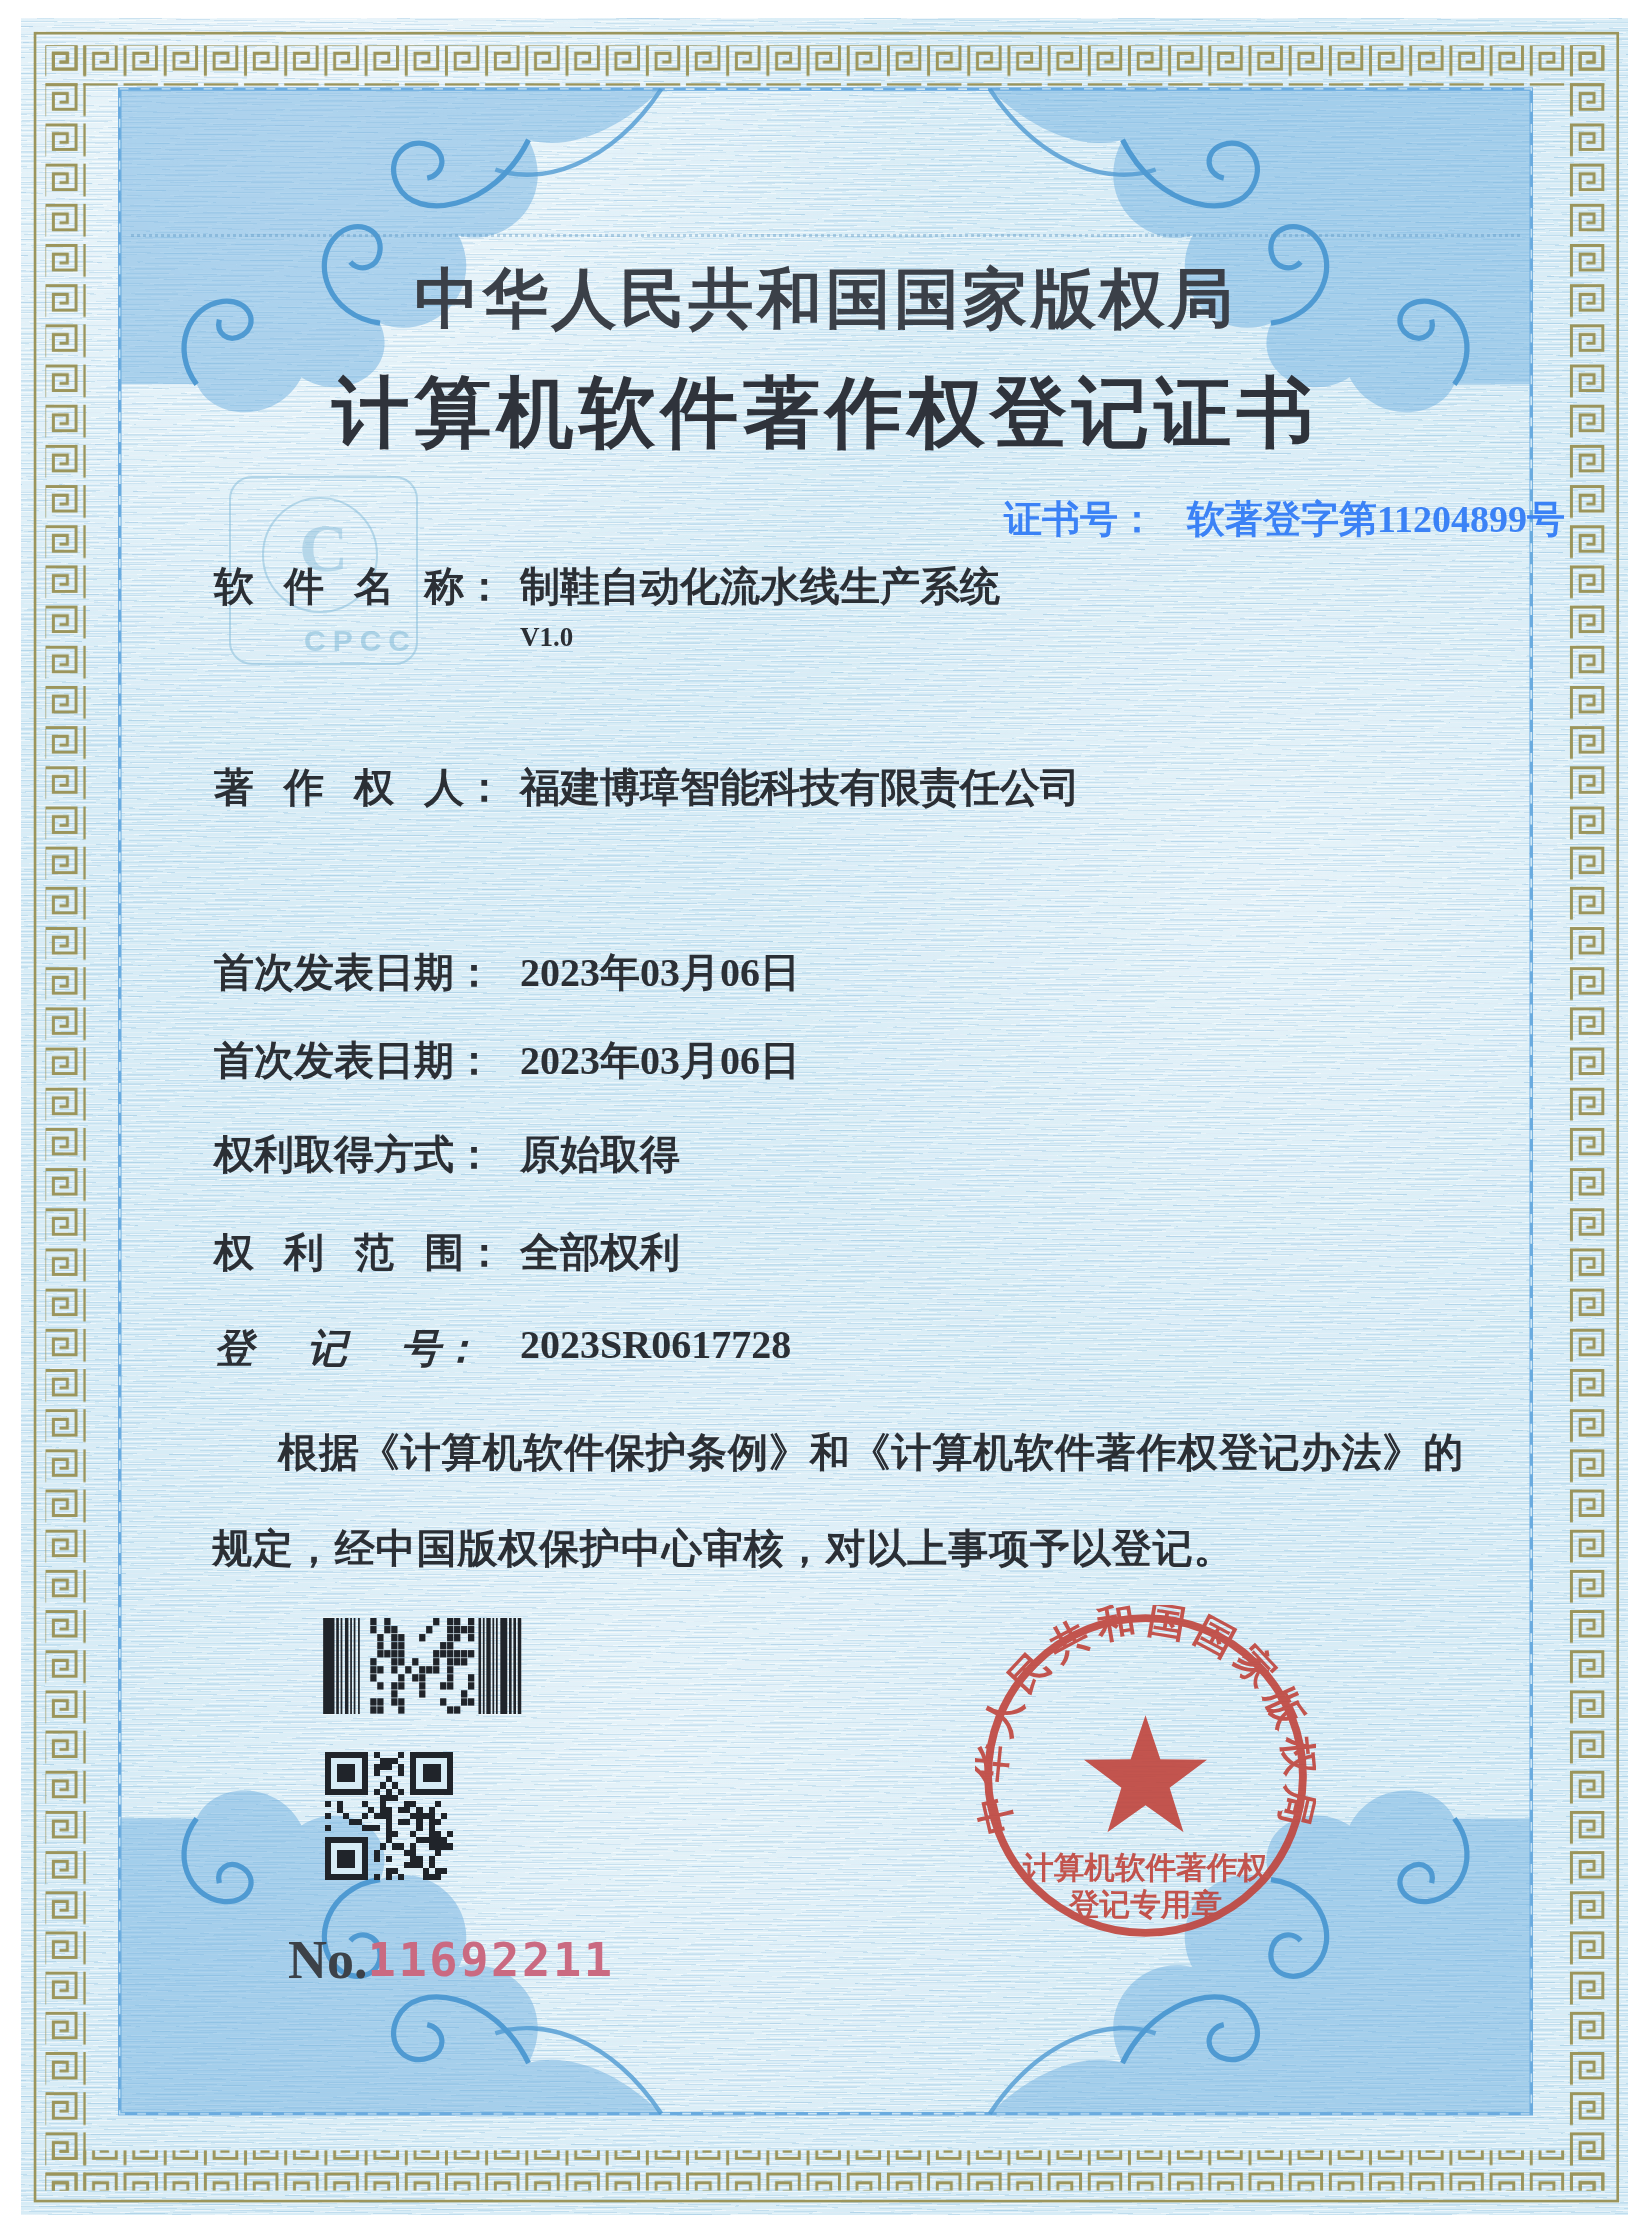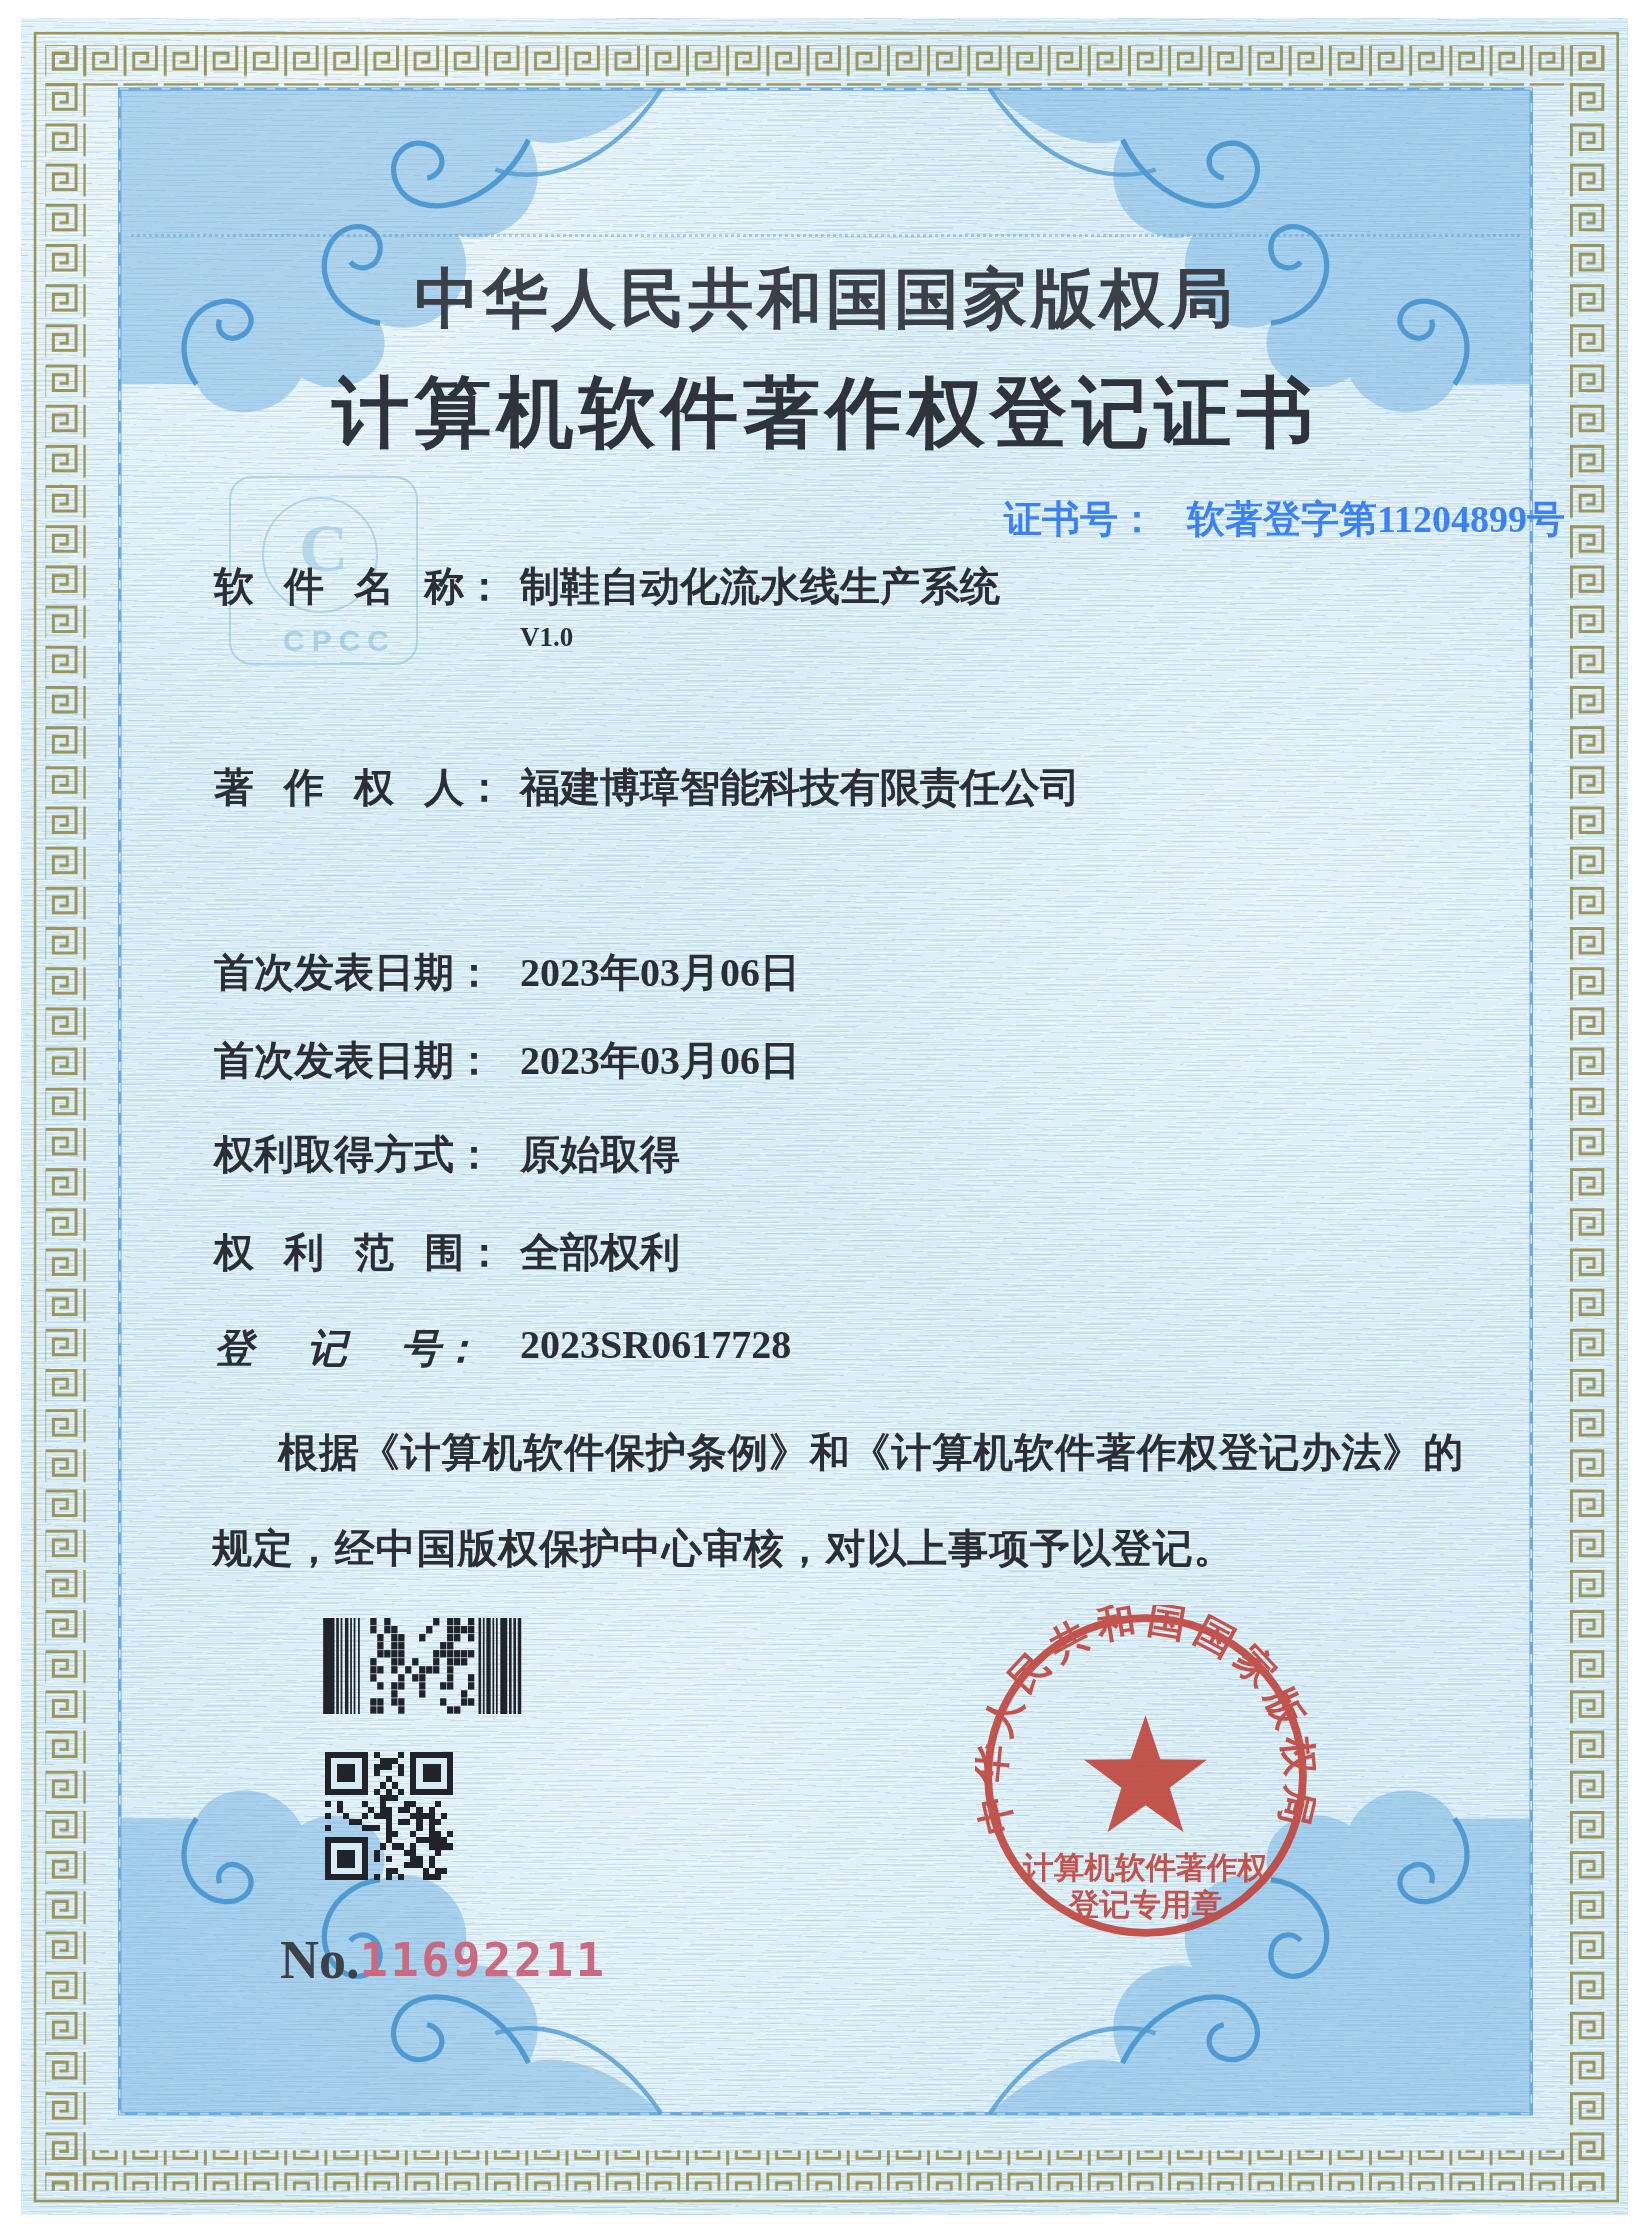--- a/index.html
+++ b/index.html
@@ -66,26 +66,26 @@
   .watermark .wm-circle{
     position:absolute;left:31px;top:19px;width:112px;height:112px;
     border:2.6px solid rgba(130,185,215,.50);border-radius:50%;
   }
   .watermark .wm-c{
     position:absolute;left:0;top:31px;width:100%;text-align:center;
     font-size:68px;font-weight:700;color:rgba(130,185,215,.45);
     font-family:"Liberation Serif",serif;
   }
   .watermark .wm-text{
-    position:absolute;left:16px;bottom:5.2px;width:100%;text-align:center;
-    font-size:30px;font-weight:700;letter-spacing:7px;color:rgba(130,185,215,.55);
+    position:absolute;left:0;bottom:5.2px;width:100%;text-align:center;
+    font-size:30px;font-weight:700;letter-spacing:7px;color:rgba(130,185,215,.55);padding-left:37px;
   }
   .barcode{position:absolute;left:323px;top:1618px;}
   .qrcode{position:absolute;left:325px;top:1752px;width:128px;height:128px;}
-  .serial{position:absolute;left:280px;top:1929px;white-space:nowrap;text-align:center;}
+  .serial{position:absolute;left:288px;top:1929px;white-space:nowrap;text-align:center;}
   .serial .no{font-family:"Liberation Serif",serif;font-size:54px;font-weight:600;color:#3c4148;}
   .serial .digits{font-family:"DejaVu Sans Mono",monospace;font-size:47px;font-weight:600;color:#ca6a81;letter-spacing:2.6px;vertical-align:1.7px;}
   .seal{position:absolute;left:975px;top:1605px;width:341px;height:341px;opacity:.9;}
   .issue-date{
     position:absolute;left:994px;top:1937px;
     font-family:"Liberation Serif",serif;
     font-size:47px;font-weight:600;letter-spacing:1.7px;color:#34383f;white-space:nowrap;
   }
 </style>
 </head>

